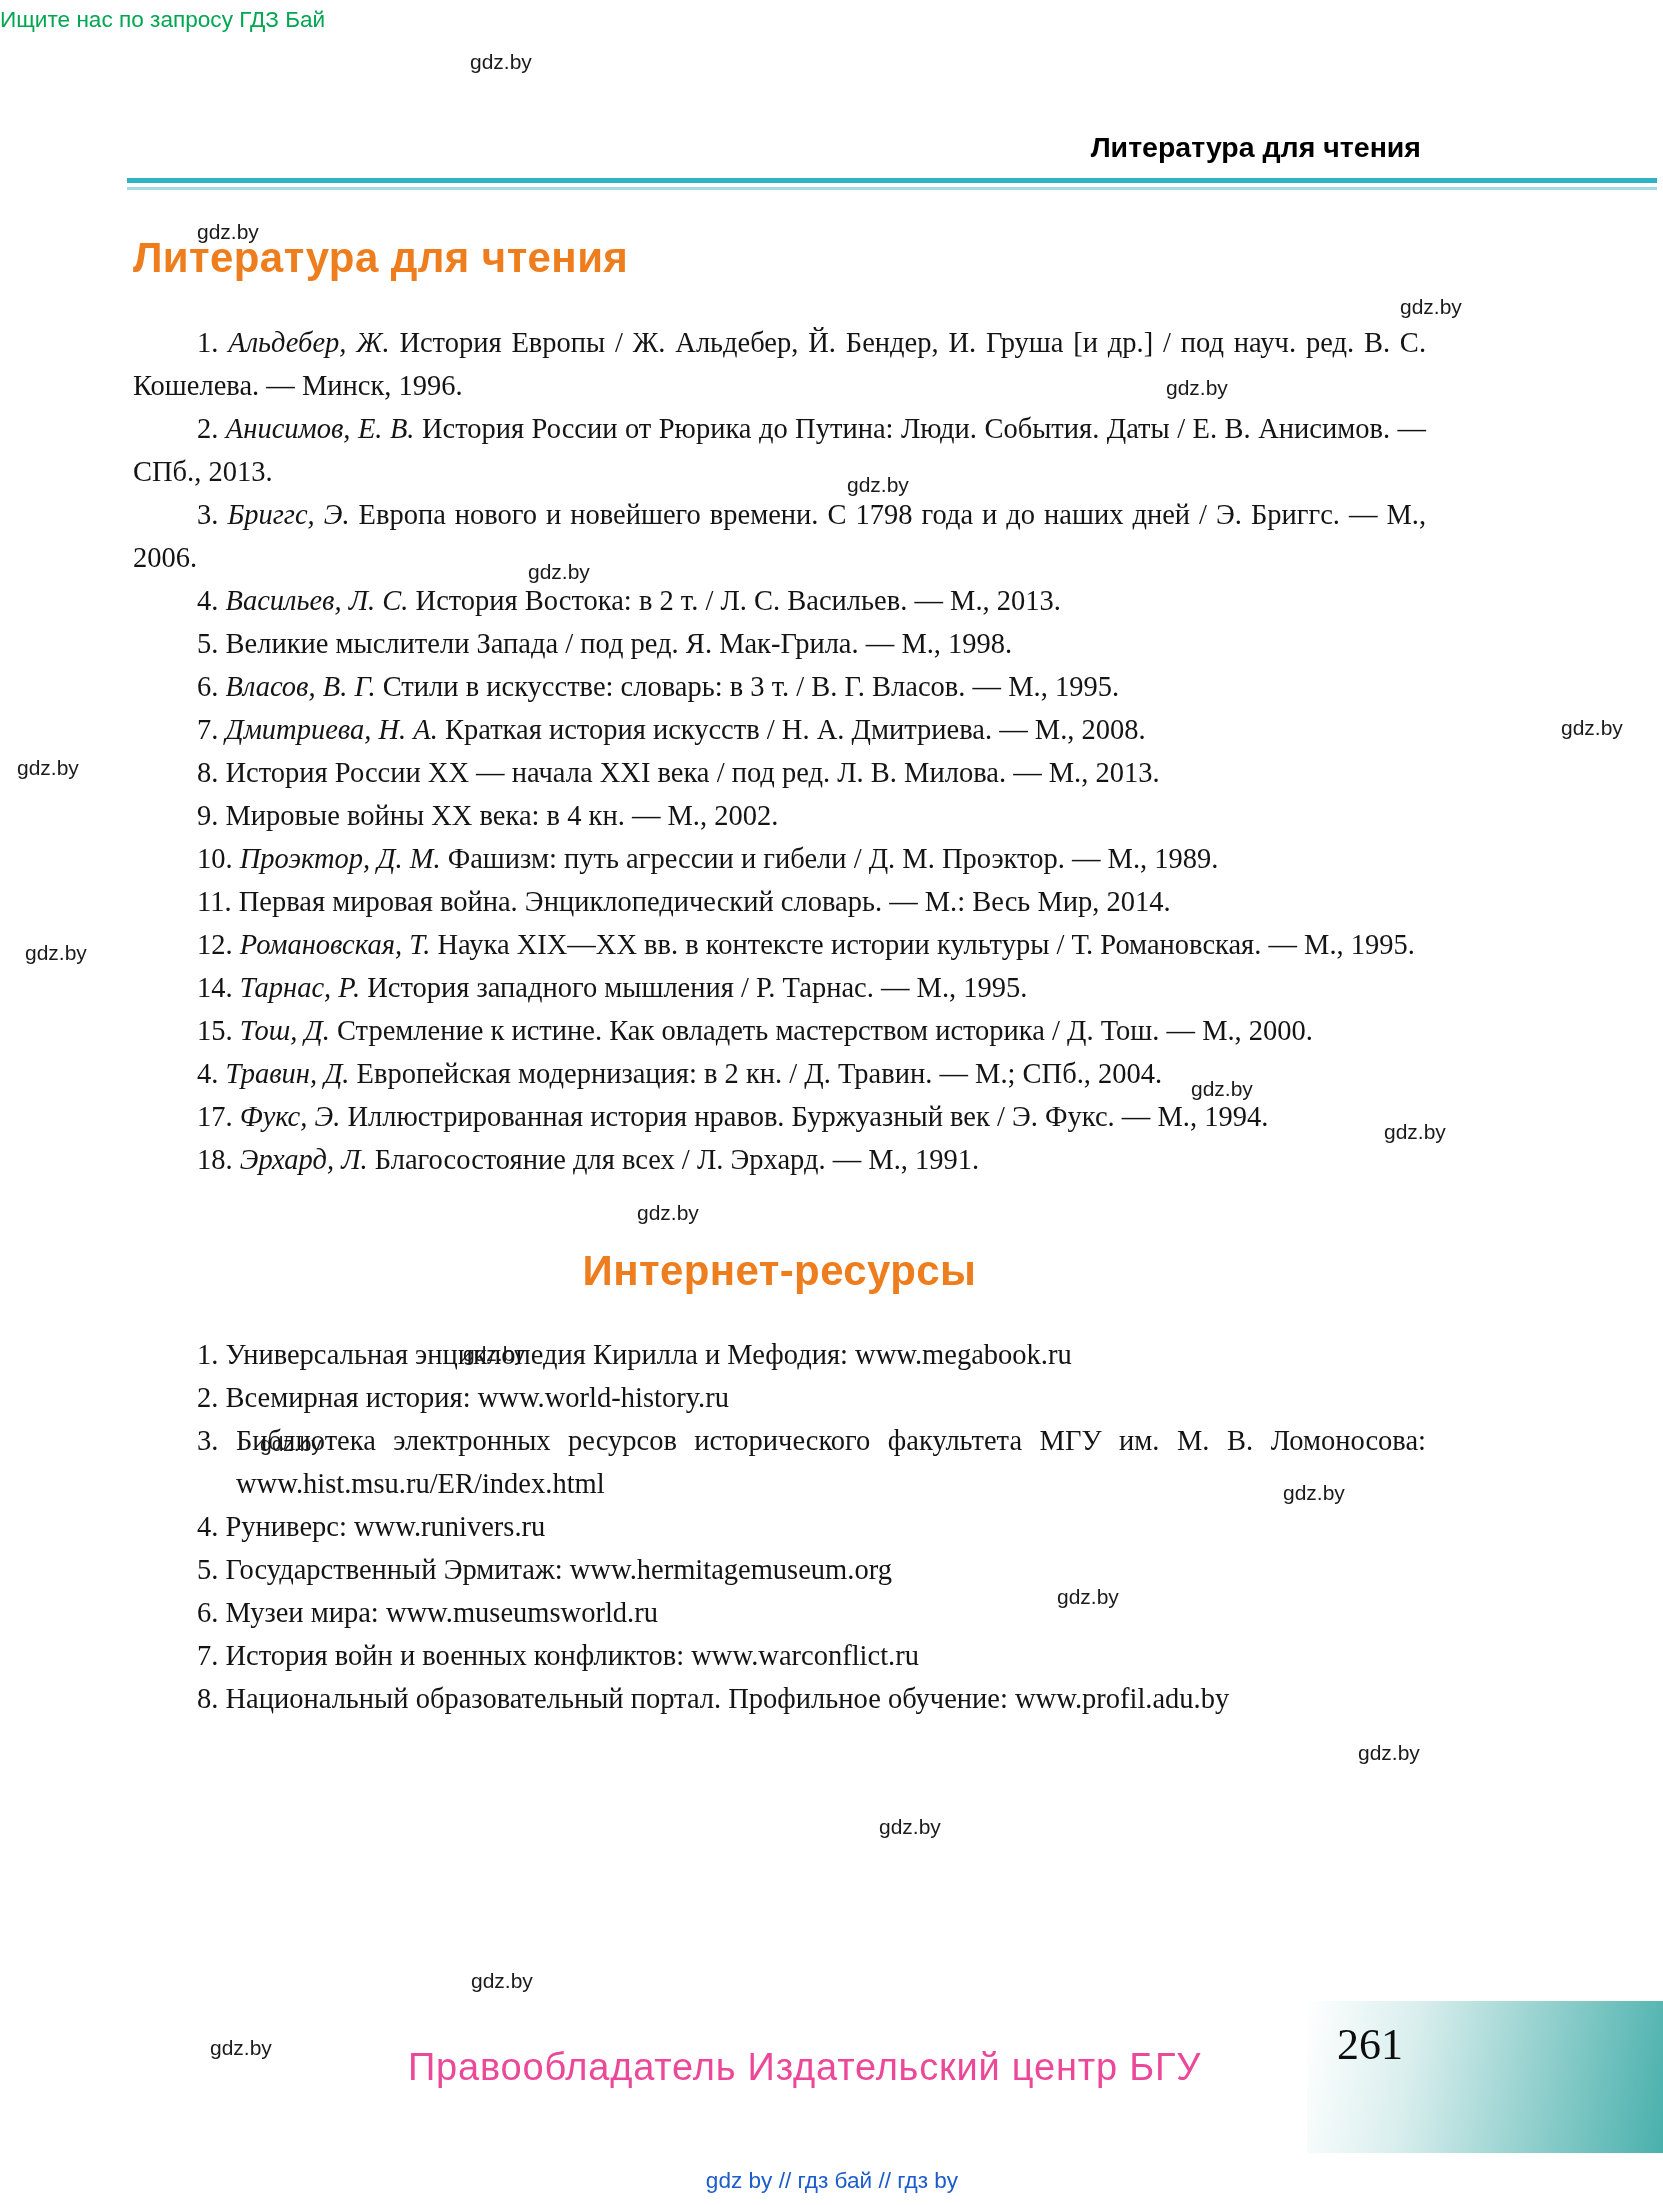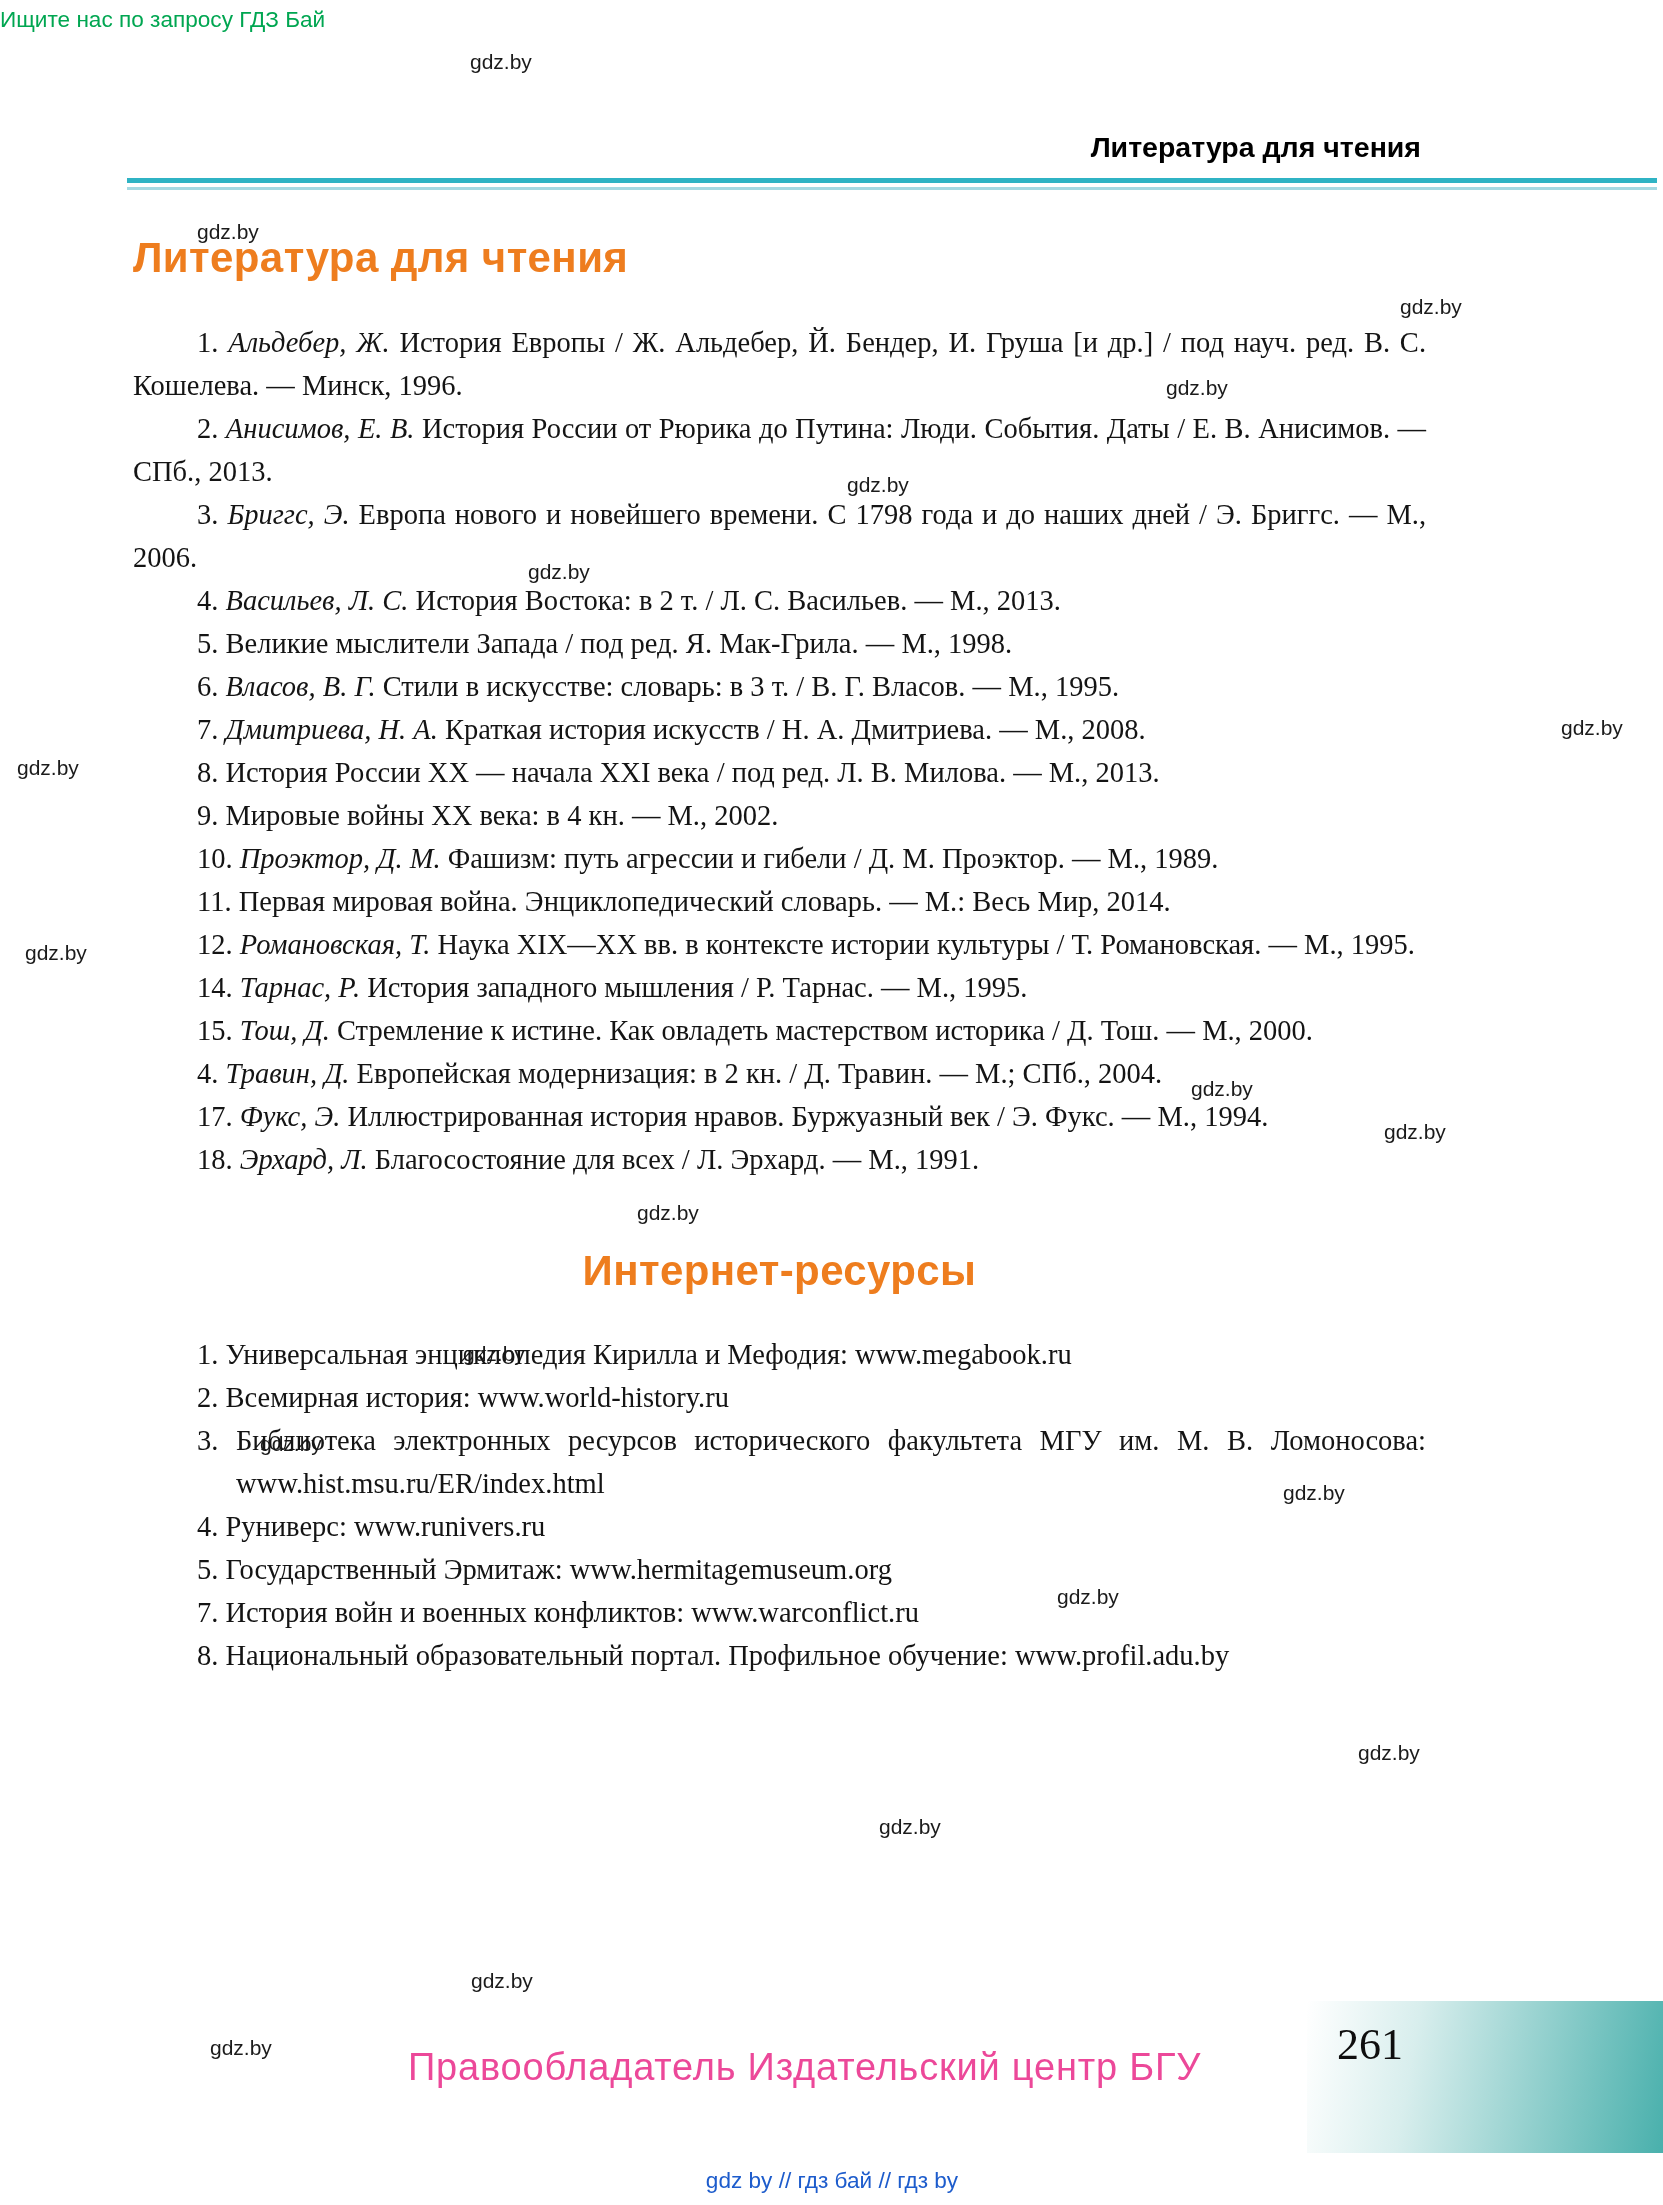--- a/index.html
+++ b/index.html
@@ -112,20 +112,21 @@
   </section>
 
   <h2 class="section">Интернет-ресурсы</h2>
 
   <section class="net">
     <p class="net-item"><span>1. </span><span>Универсальная энциклопедия Кирилла и Мефодия: www.megabook.ru</span></p>
     <p class="net-item"><span>2. </span><span>Всемирная история: www.world-history.ru</span></p>
     <p class="net-item"><span>3. </span><span>Библиотека электронных ресурсов исторического факультета МГУ им. М. В. Ломоносова: www.hist.msu.ru/ER/index.html</span></p>
     <p class="net-item"><span>4. </span><span>Руниверс: www.runivers.ru</span></p>
     <p class="net-item"><span>5. </span><span>Государственный Эрмитаж: www.hermitagemuseum.org</span></p>
+    <p class="net-item"><span>6. </span><span>Музеи мира: www.museumsworld.ru</span></p>
     <p class="net-item"><span>7. </span><span>История войн и военных конфликтов: www.warconflict.ru</span></p>
     <p class="net-item"><span>8. </span><span>Национальный образовательный портал. Профильное обучение: www.profil.​adu.by</span></p>
   </section>
 
 </div>
 
 <div class="copyright">Правообладатель Издательский центр БГУ</div>
 
 <div class="page-box">
   <span class="page-num">261</span>

